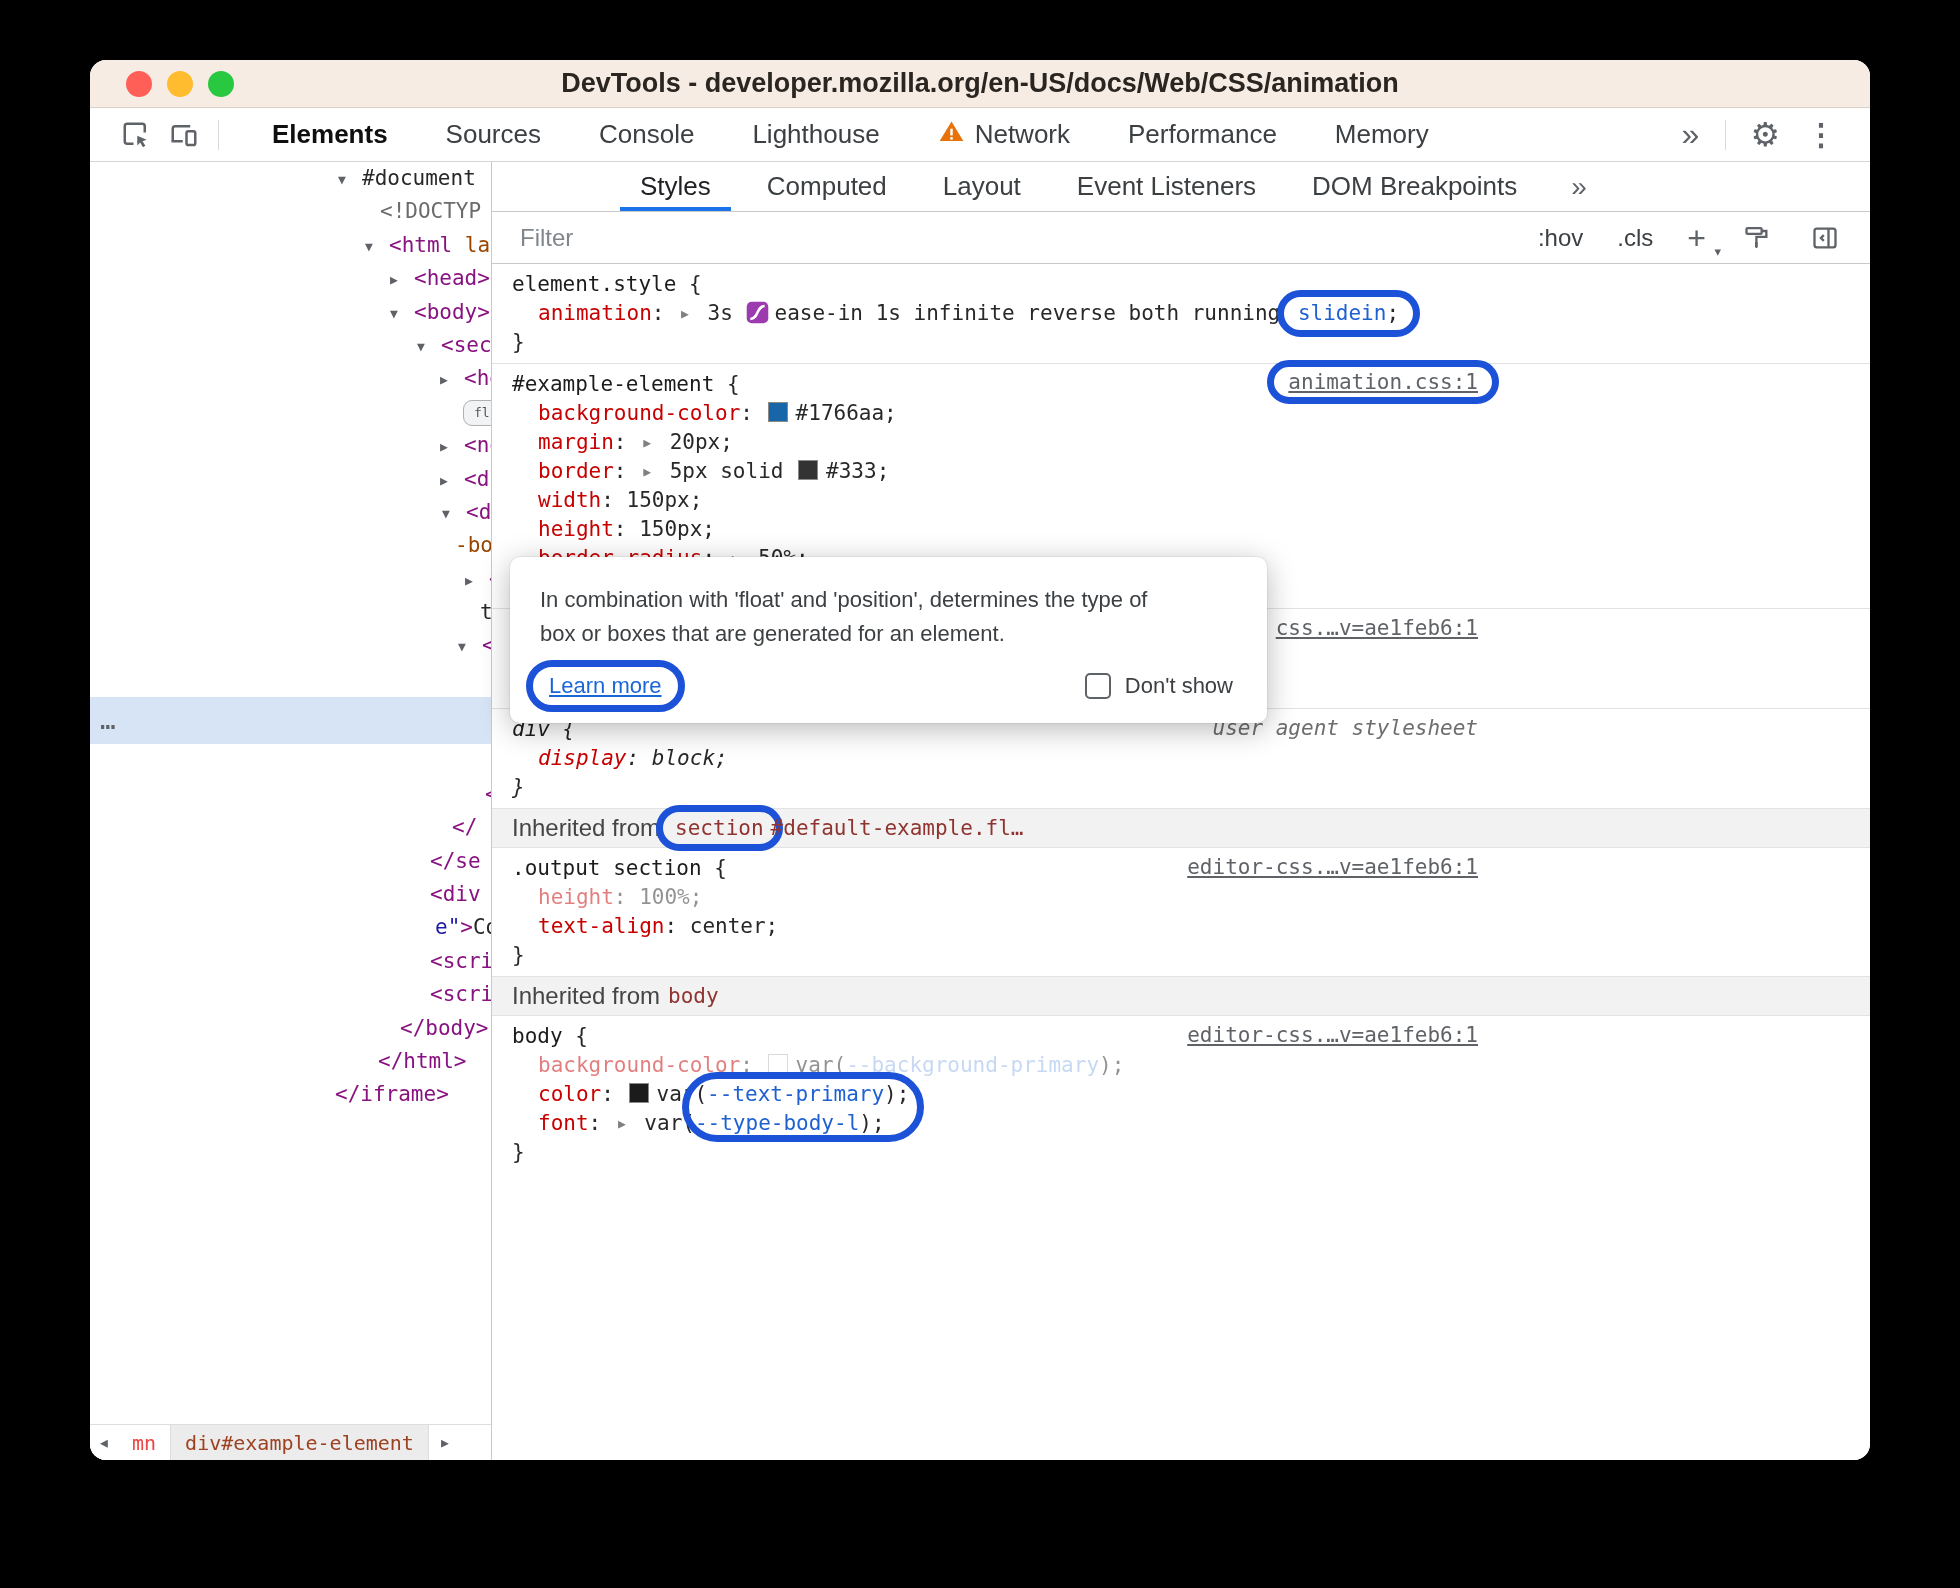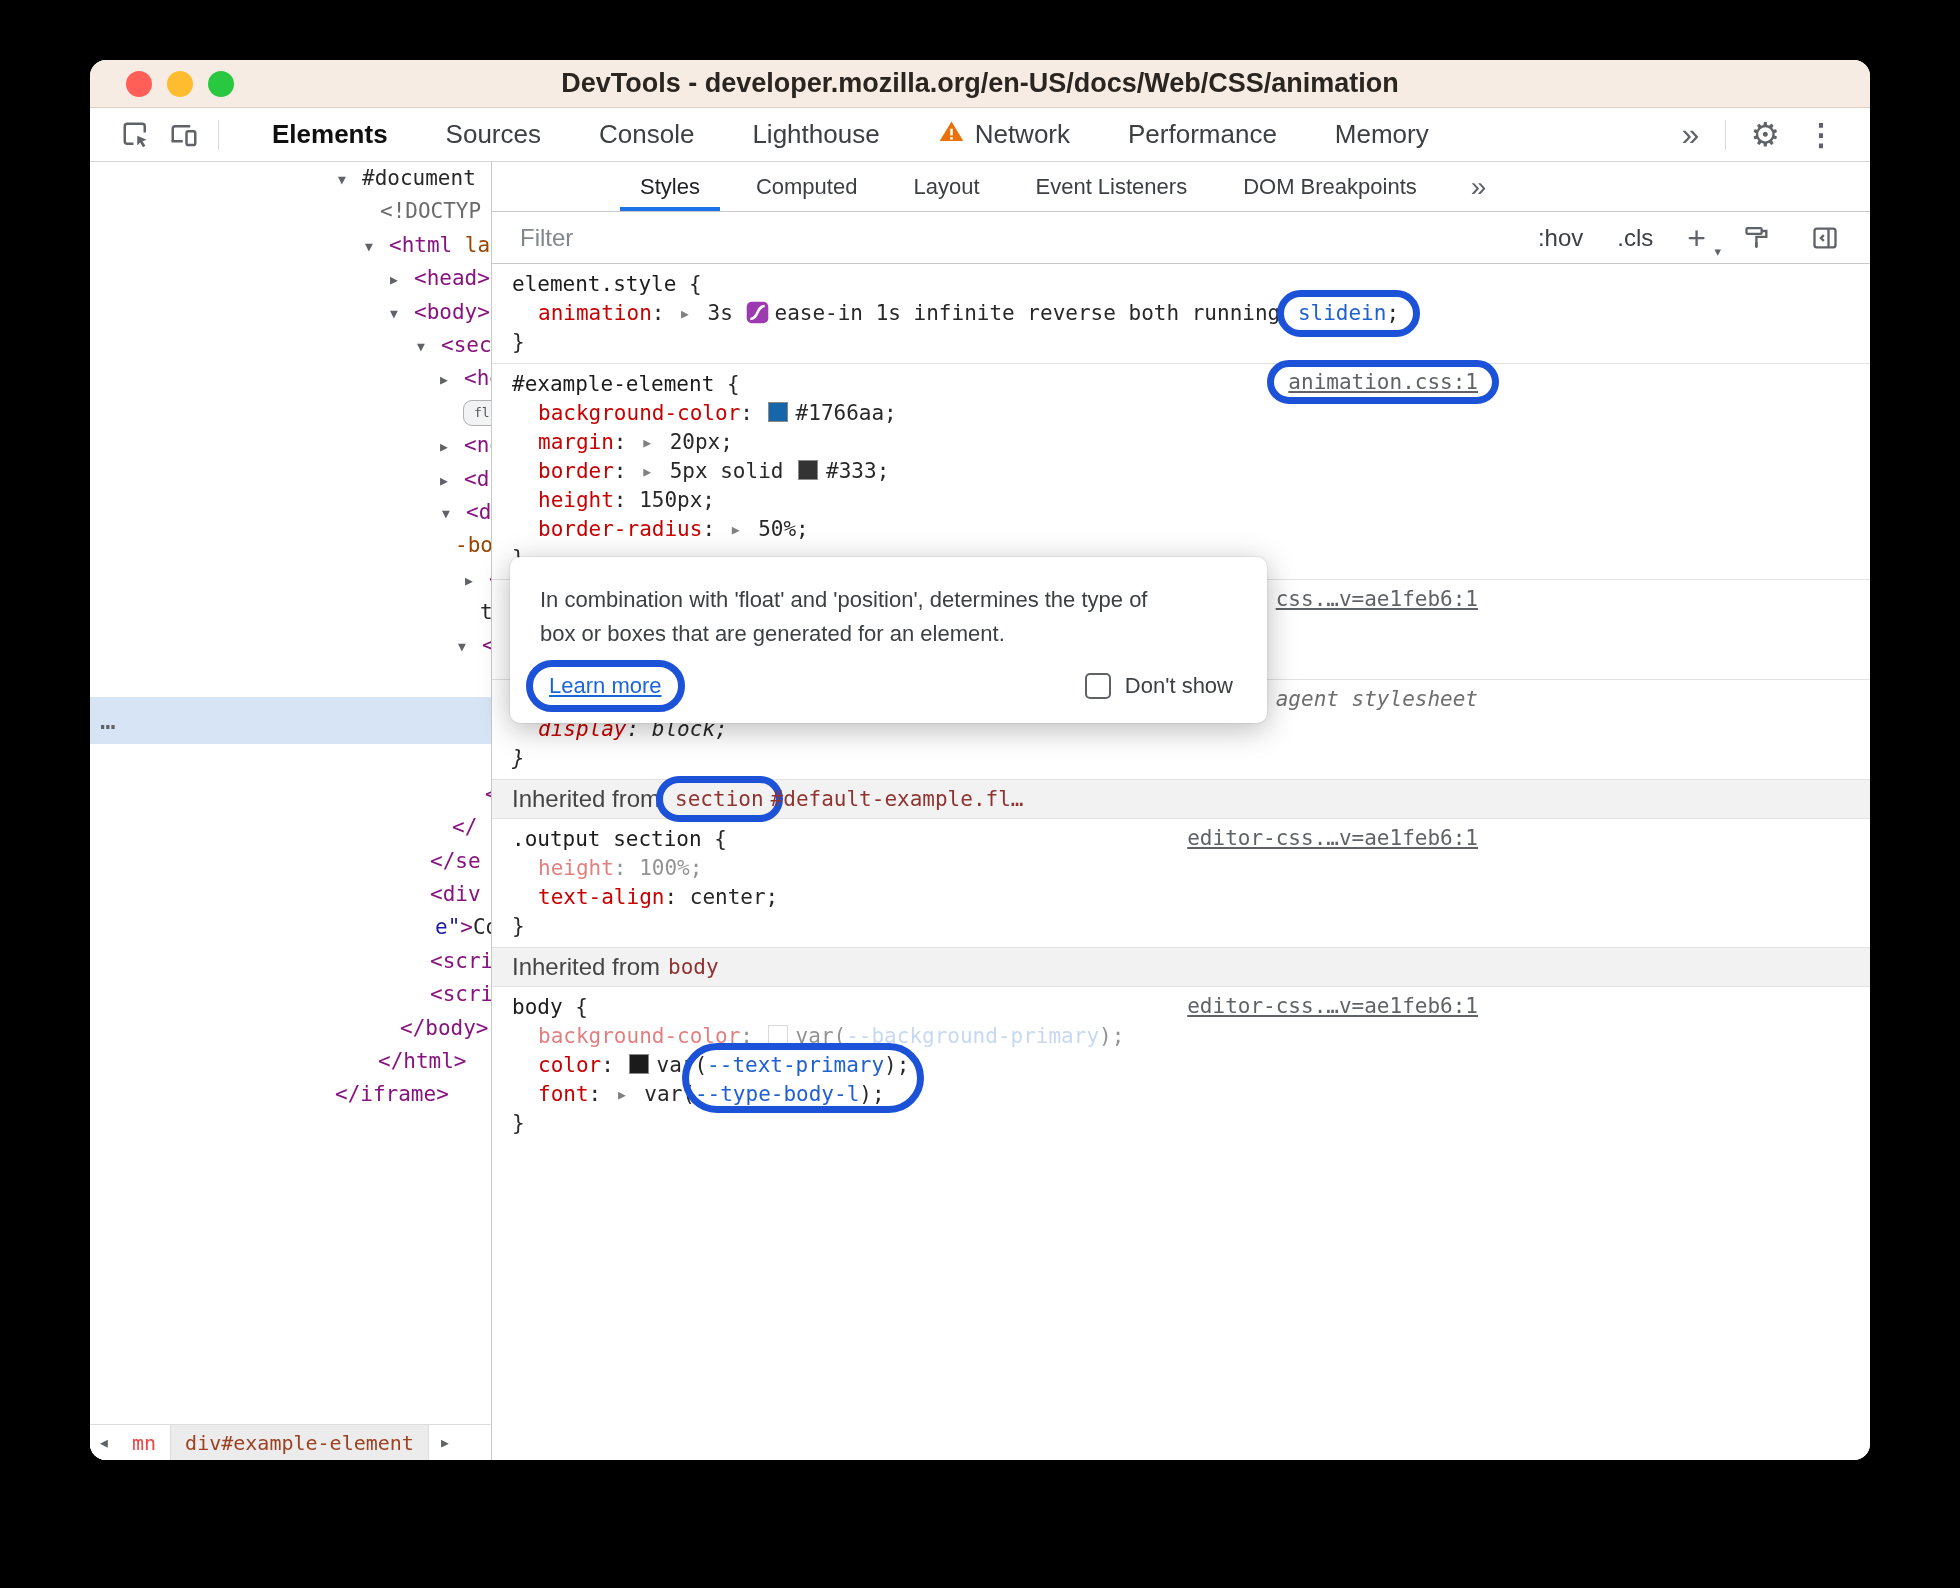--- a/index.html
+++ b/index.html
@@ -45,21 +45,21 @@
   .crumbs { position:absolute; left:0; right:0; bottom:0; height:36px; border-top:1px solid #ddd;
             display:flex; align-items:stretch; background:#fff; font-family:"DejaVu Sans Mono",monospace; font-size:20px; }
   .crumb-arrow { width:28px; display:flex; align-items:center; justify-content:center; font-size:13px; color:#5f6368; }
   .crumb { display:flex; align-items:center; padding:0 14px; color:#ef4444; }
   .crumb.current { background:#ececec; color:#9c4121; border-left:1px solid #ddd; border-right:1px solid #ddd; }
   .crumb-arrow.right { margin-left:2px; }
 
   
   .styles-panel { flex:1; position:relative; display:flex; flex-direction:column; background:#fff; }
   .styles-tabs { height:50px; border-bottom:1px solid #c9c9c9; display:flex; padding-left:120px; }
-  .stab { display:flex; align-items:center; padding:0 28px; font-size:22px; color:#3c4043; position:relative; white-space:nowrap; }
+  .stab { display:flex; align-items:center; padding:0 28px; font-size:26px; color:#3c4043; position:relative; white-space:nowrap; }
   .stab.active::after { content:""; position:absolute; left:8px; right:8px; bottom:0; height:4px; background:#1a73e8; }
   .stab.active { color:#202124; }
   .stabs-chev { display:flex; align-items:center; font-size:28px; color:#5f6368; padding:0 22px; margin-left:4px; }
   .filter-row { height:52px; border-bottom:1px solid #c9c9c9; display:flex; align-items:center; padding:0 28px; gap:34px; }
   .filter-input { flex:1; border:none; outline:none; font-size:24px; color:#333; font-family:"Liberation Sans",sans-serif; background:transparent; }
   .filter-input::placeholder { color:#80868b; }
   .pseudo { font-size:24px; color:#3c4043; white-space:nowrap; }
   .plus { font-size:32px; color:#5f6368; position:relative; line-height:1; }
   .plus .caret { position:absolute; right:-15px; bottom:-4px; font-size:13px; }
   .styles-scroll { flex:1; position:relative; overflow:hidden; }
@@ -223,20 +223,21 @@
                   </svg></span><span class="tk-pl">ease-in 1s infinite reverse both running </span><span class="annot"><span class="tk-blue">slidein</span><span class="tk-pl">;</span></span></div>
               <div class="code-line"><span class="tk-pl">}</span></div>
             </div>
             <div class="rule-sep"></div>
             <div class="rule">
               <span class="rule-link-wrap abs-annot"><a class="rule-link">animation.css:1</a></span>
               <div class="code-line"><span class="tk-sel">#example-element</span><span class="tk-pl"> {</span></div>
               <div class="code-line ind"><span class="tk-prop">background-color</span><span class="tk-pl">: </span><span class="tok-swatch" style="background: rgb(23, 102, 170);"></span><span class="tk-pl">#1766aa;</span></div>
               <div class="code-line ind"><span class="tk-prop">margin</span><span class="tk-pl">: </span><span class="tok-arrow">▶</span><span class="tk-pl"> 20px;</span></div>
               <div class="code-line ind"><span class="tk-prop">border</span><span class="tk-pl">: </span><span class="tok-arrow">▶</span><span class="tk-pl"> 5px solid </span><span class="tok-swatch" style="background: rgb(51, 51, 51);"></span><span class="tk-pl">#333;</span></div>
+              <div class="code-line ind"><span class="tk-prop">width</span><span class="tk-pl">: </span><span class="tk-pl">150px;</span></div>
               <div class="code-line ind"><span class="tk-prop">height</span><span class="tk-pl">: </span><span class="tk-pl">150px;</span></div>
               <div class="code-line ind"><span class="tk-prop">border-radius</span><span class="tk-pl">: </span><span class="tok-arrow">▶</span><span class="tk-pl"> 50%;</span></div>
               <div class="code-line"><span class="tk-pl">}</span></div>
             </div>
             <div class="rule-sep"></div>
             <div class="rule">
               <span class="rule-link-wrap"><a class="rule-link">css.…v=ae1feb6:1</a></span>
               <div class="code-line"><span class="tk-pl">* {</span></div>
               <div class="code-line ind">&nbsp;</div>
               <div class="code-line"><span class="tk-pl">}</span></div>

